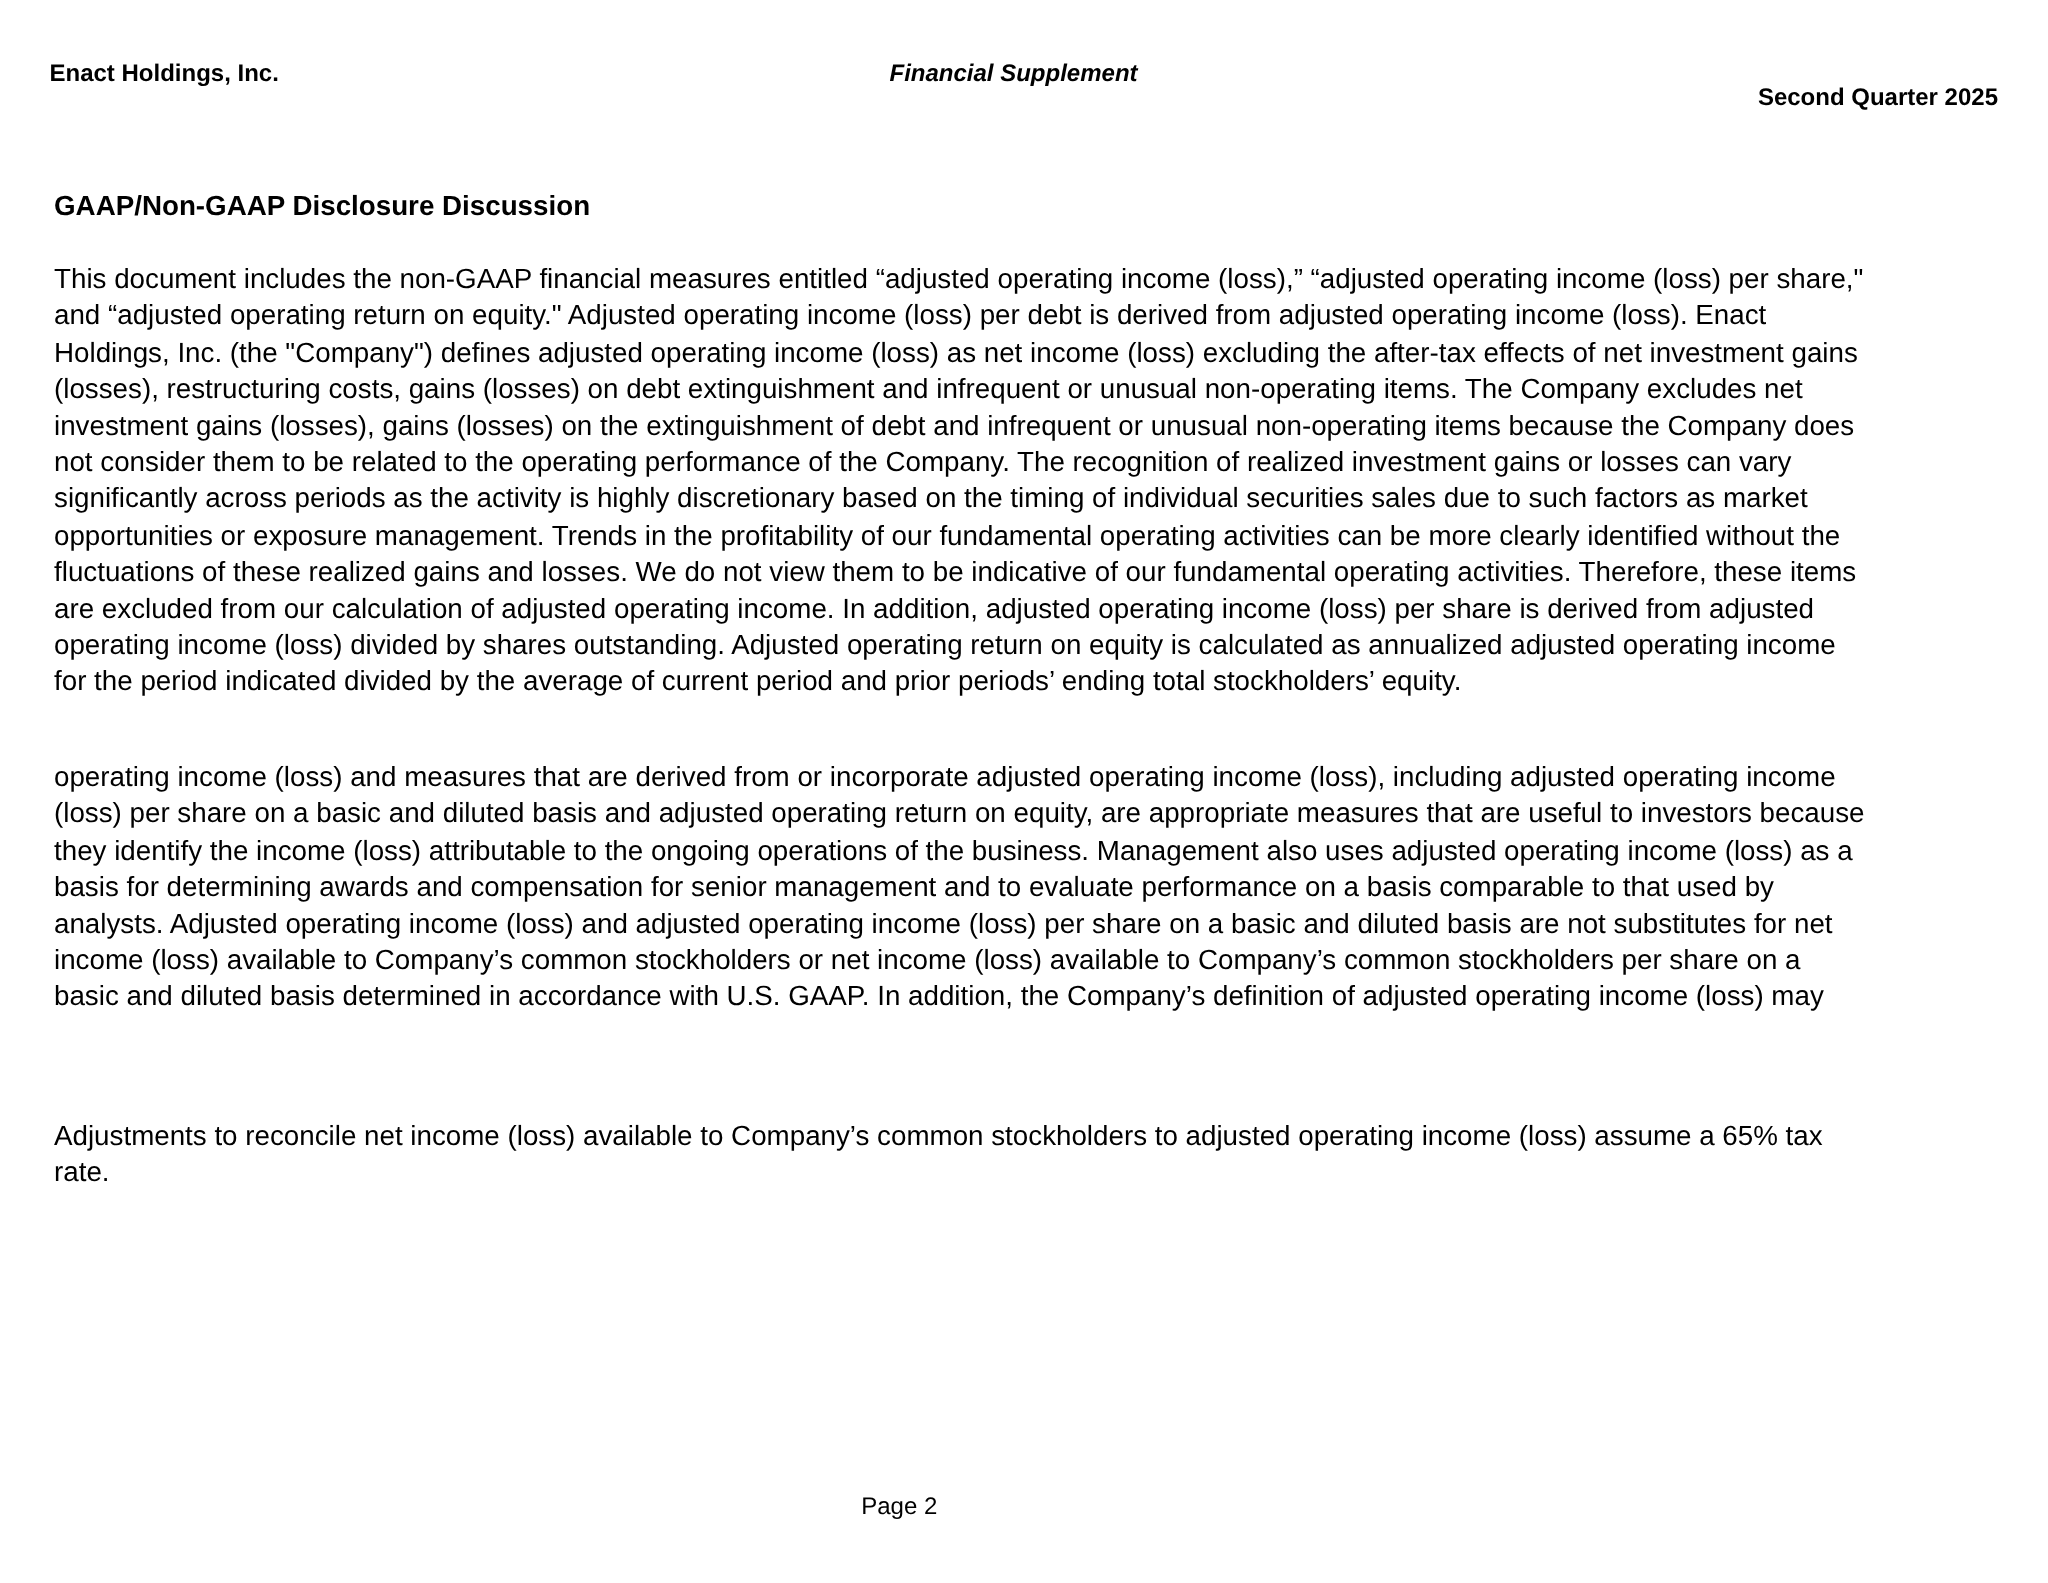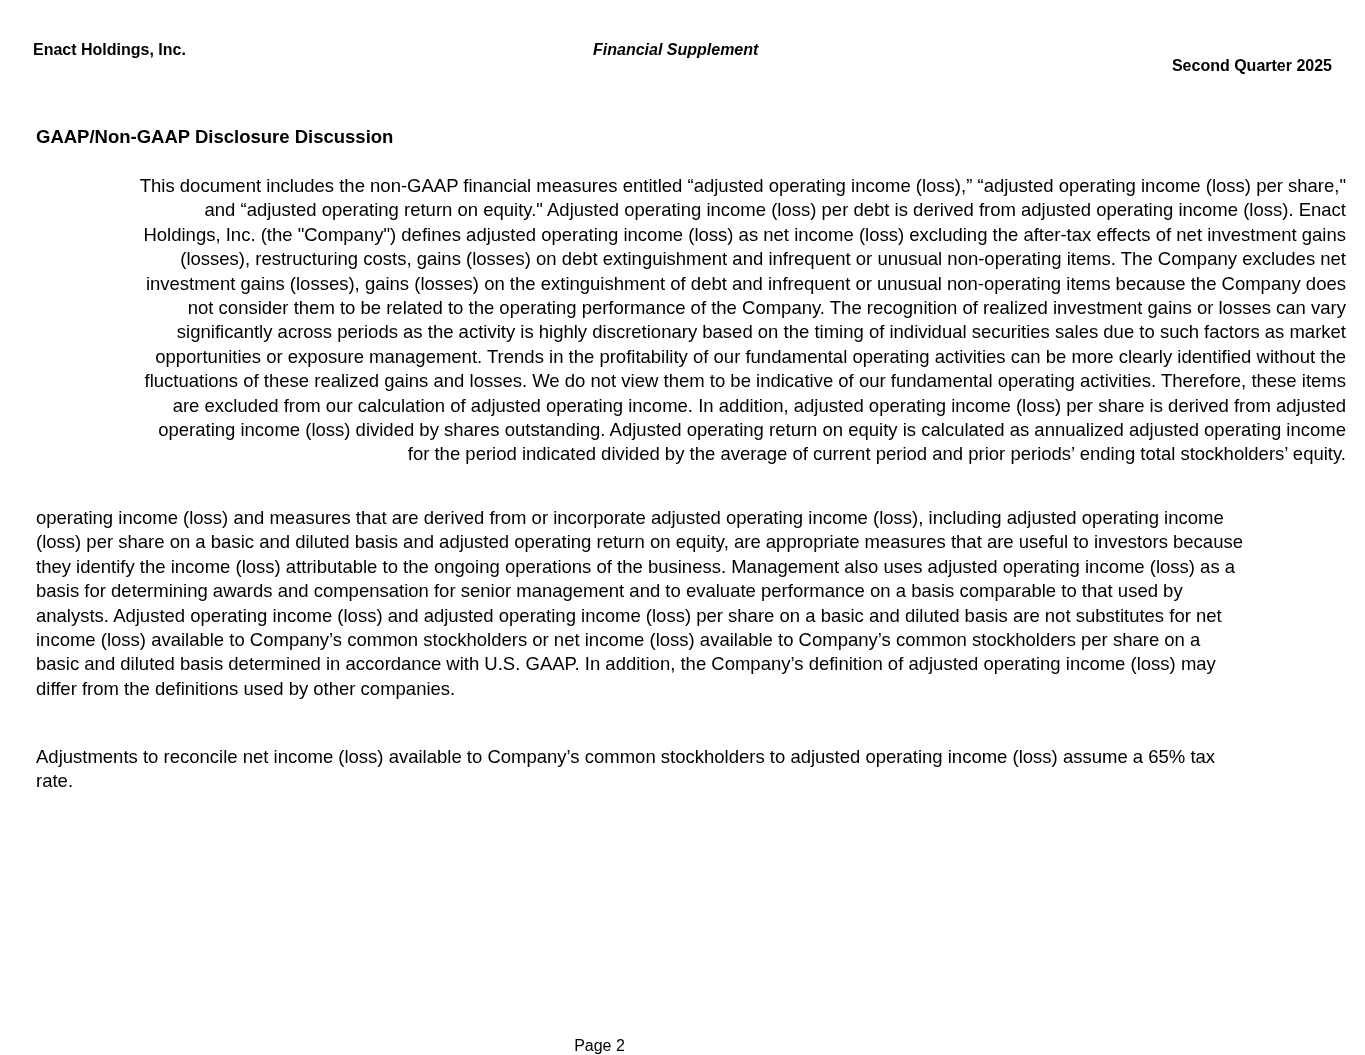--- a/index.html
+++ b/index.html
@@ -44,33 +44,32 @@
       left: 36px;
       width: 1310px;
       font-size: 18.5px;
       line-height: 24.4px;
       margin: 0;
     }
     .para .line {
       display: block;
       white-space: nowrap;
     }
-    #para-1 { top: 174px; text-align: right; }
+    #para-1 { top: 174px; }
     #para-2 { top: 506px; }
     #para-3 { top: 745px; }
 
     .page-footer {
       position: absolute;
       top: 995px;
       left: 0;
       width: 1199px;
       text-align: center;
       font-size: 16px;
       line-height: 20px;
-      margin-top: 41px;
     }
   </style>
 </head>
 <body>
 
 <div class="page-header">
   <span class="hdr-left">Enact Holdings, Inc.</span>
   <span class="hdr-center">Financial Supplement</span>
   <span class="hdr-right">Second Quarter 2025</span>
 </div>
@@ -93,21 +92,20 @@
 </p>
 
 <p class="para" id="para-2">
   <span class="line">operating income (loss) and measures that are derived from or incorporate adjusted operating income (loss), including adjusted operating income</span>
   <span class="line">(loss) per share on a basic and diluted basis and adjusted operating return on equity, are appropriate measures that are useful to investors because</span>
   <span class="line">they identify the income (loss) attributable to the ongoing operations of the business. Management also uses adjusted operating income (loss) as a</span>
   <span class="line">basis for determining awards and compensation for senior management and to evaluate performance on a basis comparable to that used by</span>
   <span class="line">analysts. Adjusted operating income (loss) and adjusted operating income (loss) per share on a basic and diluted basis are not substitutes for net</span>
   <span class="line">income (loss) available to Company’s common stockholders or net income (loss) available to Company’s common stockholders per share on a</span>
   <span class="line">basic and diluted basis determined in accordance with U.S. GAAP. In addition, the Company’s definition of adjusted operating income (loss) may</span>
-  <span class="line">differ from the definitions used by other companies.</span>
 </p>
 
 <p class="para" id="para-3">
   <span class="line">Adjustments to reconcile net income (loss) available to Company’s common stockholders to adjusted operating income (loss) assume a 65% tax</span>
   <span class="line">rate.</span>
 </p>
 
 <div class="page-footer">Page 2</div>
 
 </body></html>

